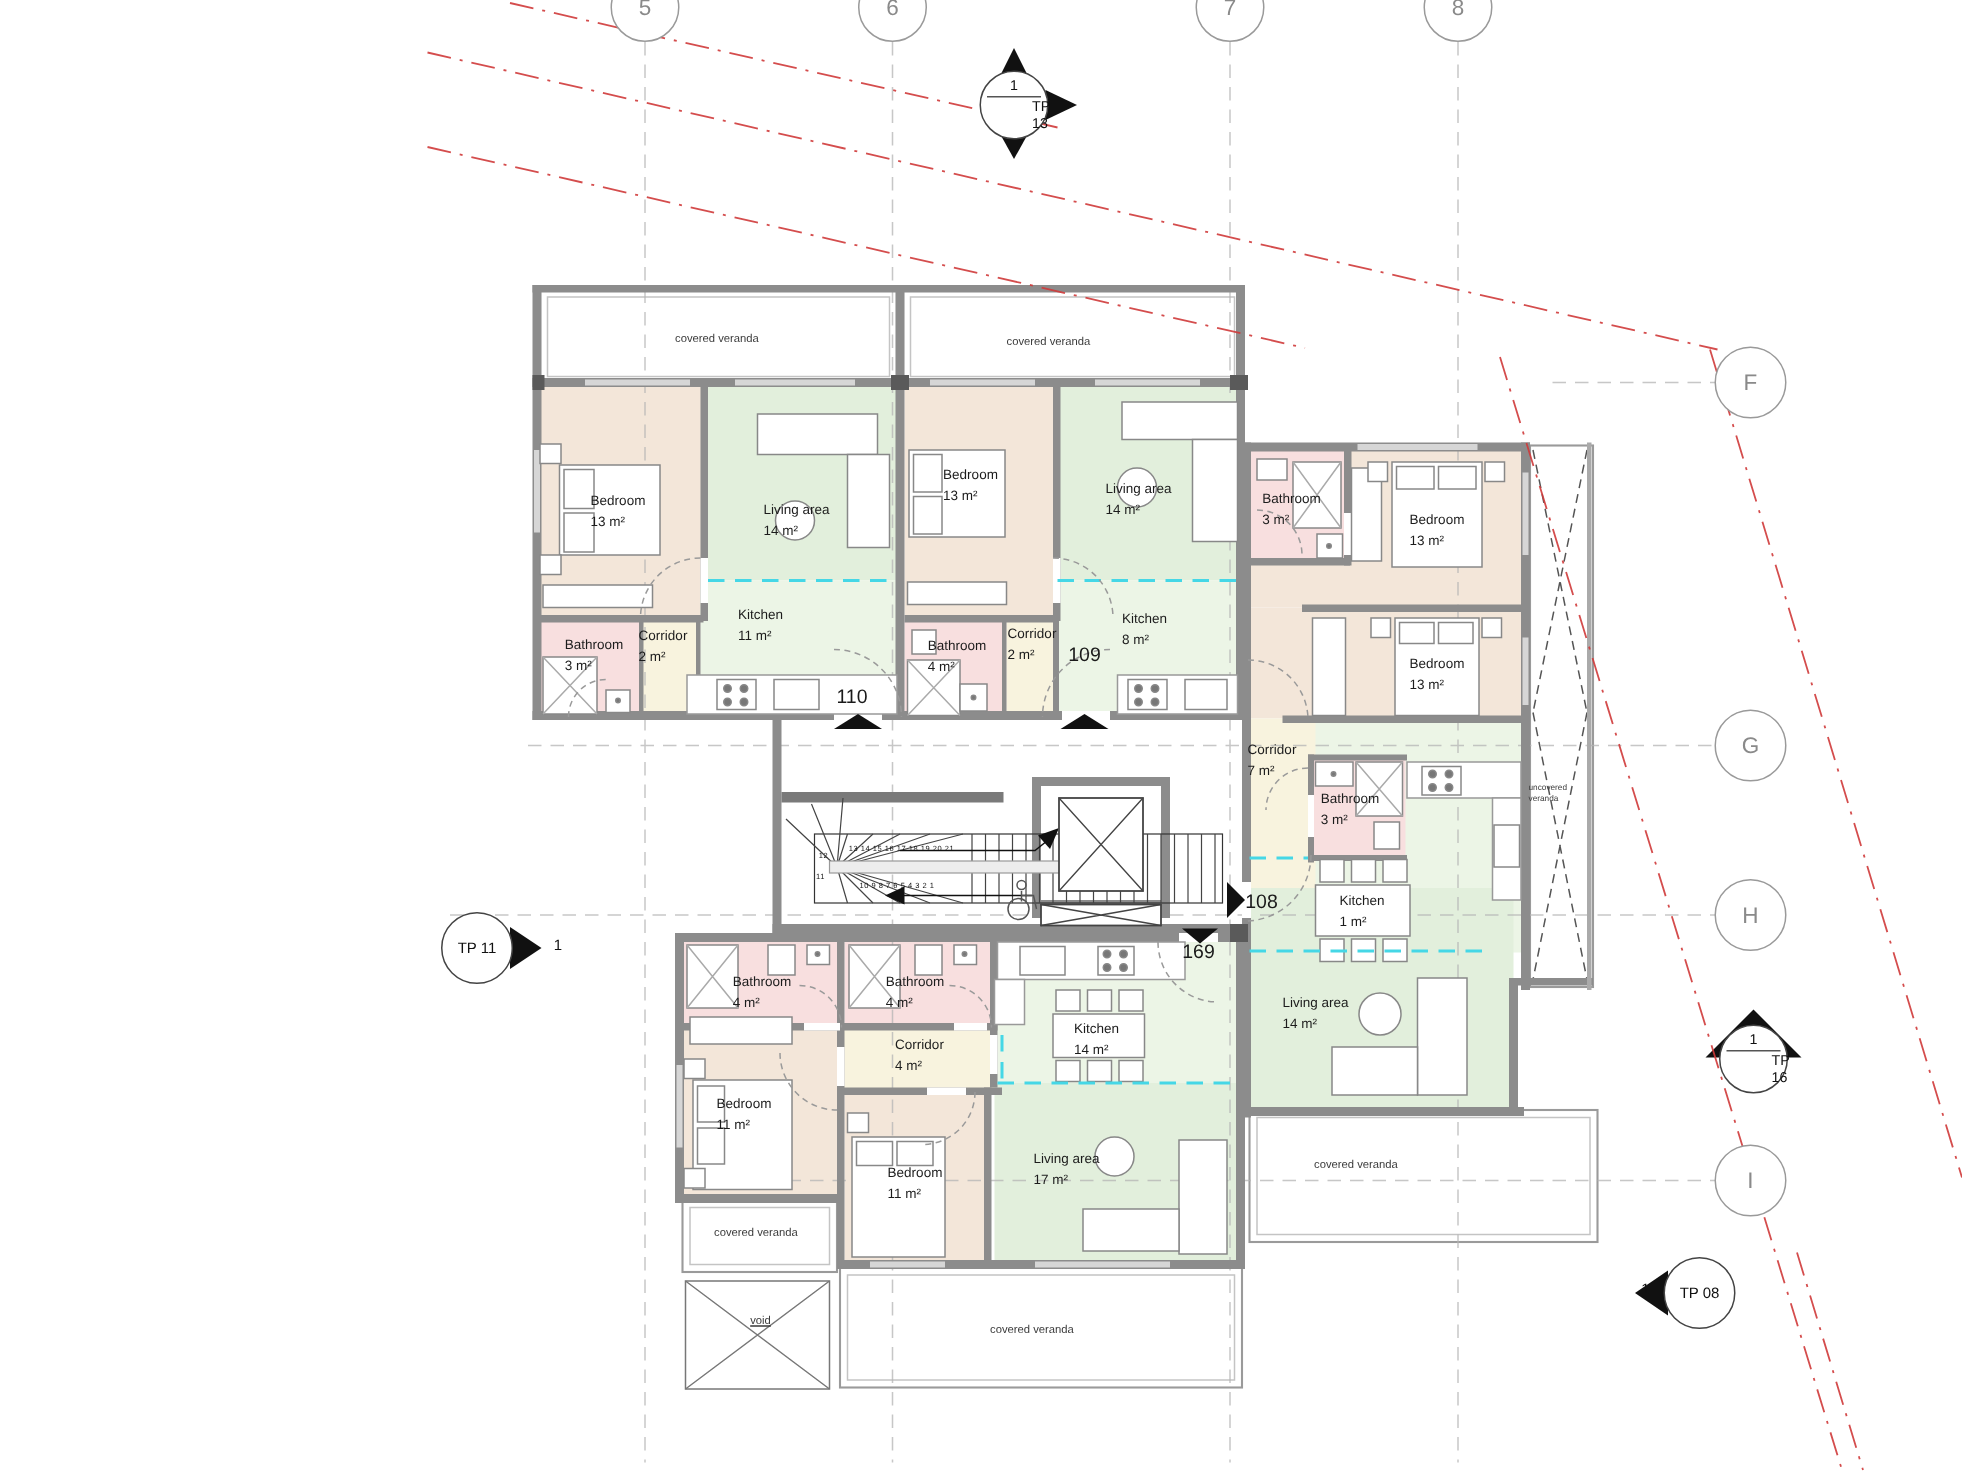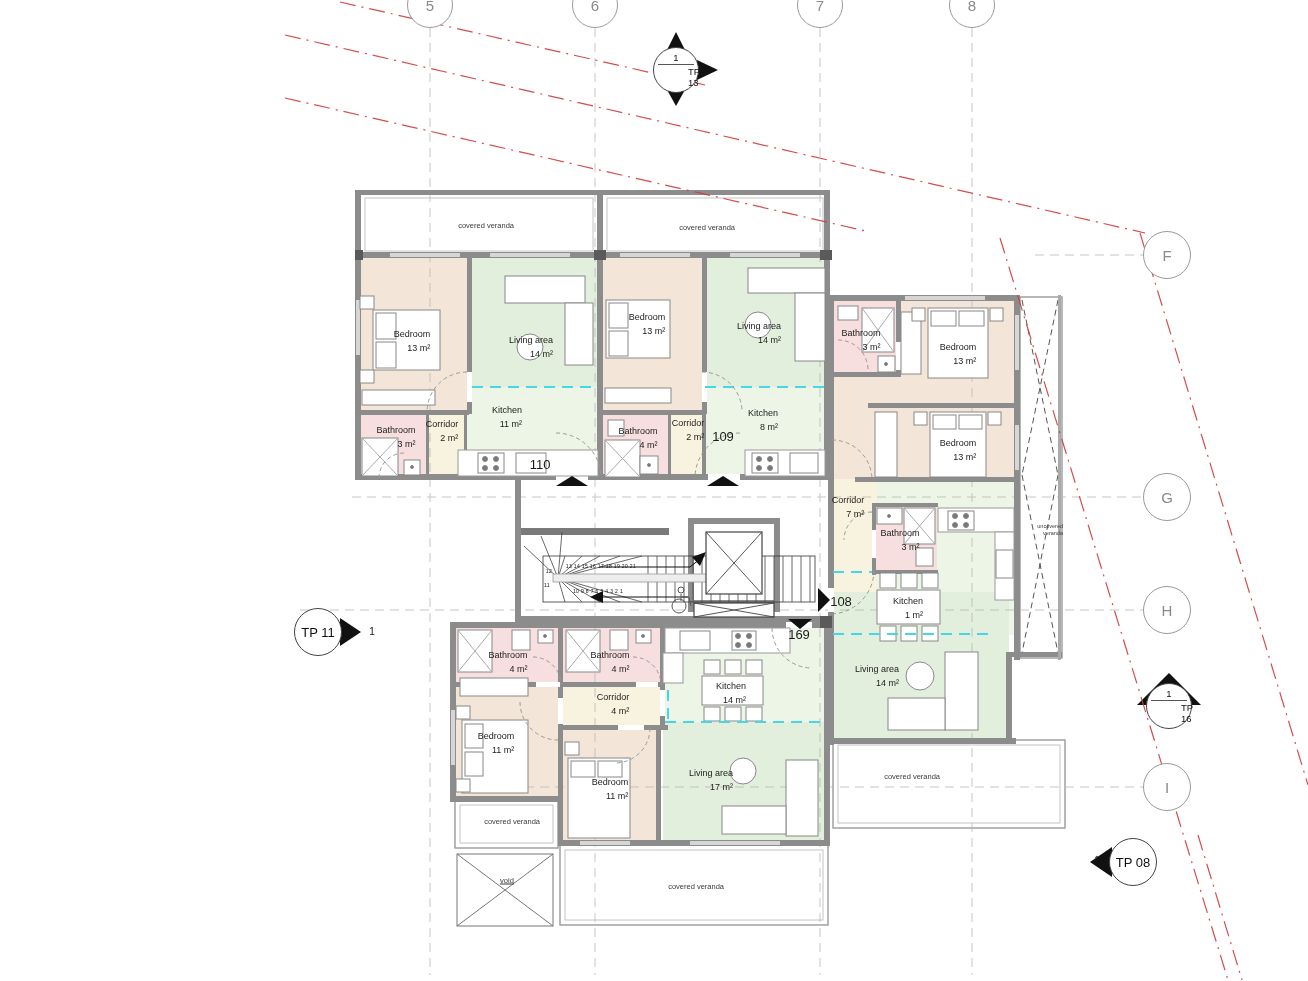--- a/index.html
+++ b/index.html
@@ -1,37 +1,37 @@
 <!DOCTYPE html>
 <html><head>
 <meta charset="utf-8">
 <style>
   html,body{margin:0;padding:0;background:#fff;}
   .canvas{position:relative;width:1308px;height:981px;background:#ffffff;overflow:hidden;
           font-family:"Liberation Sans",sans-serif;color:#222;}
   svg{position:absolute;left:0;top:0;}
-  .lbl{position:absolute;transform:translate(-50%,-50%);text-align:right;pointer-events:none;}
+  .lbl{position:absolute;transform:translate(-50%,-50%);text-align:left;pointer-events:none;}
   .room-label{font-size:9px;line-height:1.6;color:#1c1c1c;white-space:nowrap;}
   .veranda-label{font-size:7.5px;line-height:1.35;color:#3a3a3a;width:64px;}
   .tiny-label{font-size:5.5px;width:44px;color:#3a3a3a;line-height:1.3;}
   .void-label{font-size:7.5px;color:#3a3a3a;text-decoration:underline;}
   .apt-num{font-size:13px;color:#1a1a1a;}
   .stair-num{font-size:5px;letter-spacing:.35px;color:#111;white-space:nowrap;}
   .grid-circle{position:absolute;transform:translate(-50%,-50%);border:1px solid #9a9a9a;
                border-radius:50%;background:#fff;display:flex;align-items:center;
                justify-content:center;color:#8a8a8a;}
   .col-circle{width:44px;height:44px;font-size:15px;}
   .row-circle{width:46px;height:46px;font-size:15px;}
   .sm-circle{position:absolute;transform:translate(-50%,-50%);border:1px solid #444;
              border-radius:50%;background:#fff;display:flex;flex-direction:column;
              align-items:center;justify-content:center;color:#111;}
   .sm-2line{width:44px;height:44px;font-size:9.5px;}
   .sm-2line .top{border-bottom:1px solid #555;width:80%;text-align:center;padding-bottom:1px;}
   .sm-2line .bot{padding-top:1px;margin-left:36px;}
-  .sm-1line{width:46px;height:46px;font-size:13px;}
+  .sm-1line{width:46px;height:46px;font-size:10px;}
   .sm-side-num{position:absolute;transform:translate(-50%,-50%);font-size:10px;color:#111;}
 </style>
 </head>
 <body>
 
 <div class="canvas">
 
 <svg width="1308" height="981" viewBox="0 0 1308 981">
 
   <g>
@@ -401,21 +401,21 @@
 <div class="sm-side-num" style="left:372px;top:631px">1</div>
 <div class="sm-circle sm-2line" style="left:1169px;top:706px">
   <span class="top">1</span>
   <span class="bot">TP 16</span>
 </div>
 <div class="sm-circle sm-1line" style="left:1133px;top:862px">
   <span>TP 08</span>
 </div>
 <div class="sm-side-num" style="left:1097px;top:860px">1</div>
 
-<div class="lbl apt-num" style="left:540px;top:464px">110</div>
+<div class="lbl apt-num" style="left:568px;top:464px">110</div>
 <div class="lbl apt-num" style="left:723px;top:436px">109</div>
 <div class="lbl apt-num" style="left:841px;top:601px">108</div>
 <div class="lbl apt-num" style="left:799px;top:634px">169</div>
 
 <div class="lbl room-label" style="left:412px;top:341px">
   <div>Bedroom</div>
       <div>13 m²</div>
 </div>
 <div class="lbl room-label" style="left:531px;top:347px">
   <div>Living area</div>

